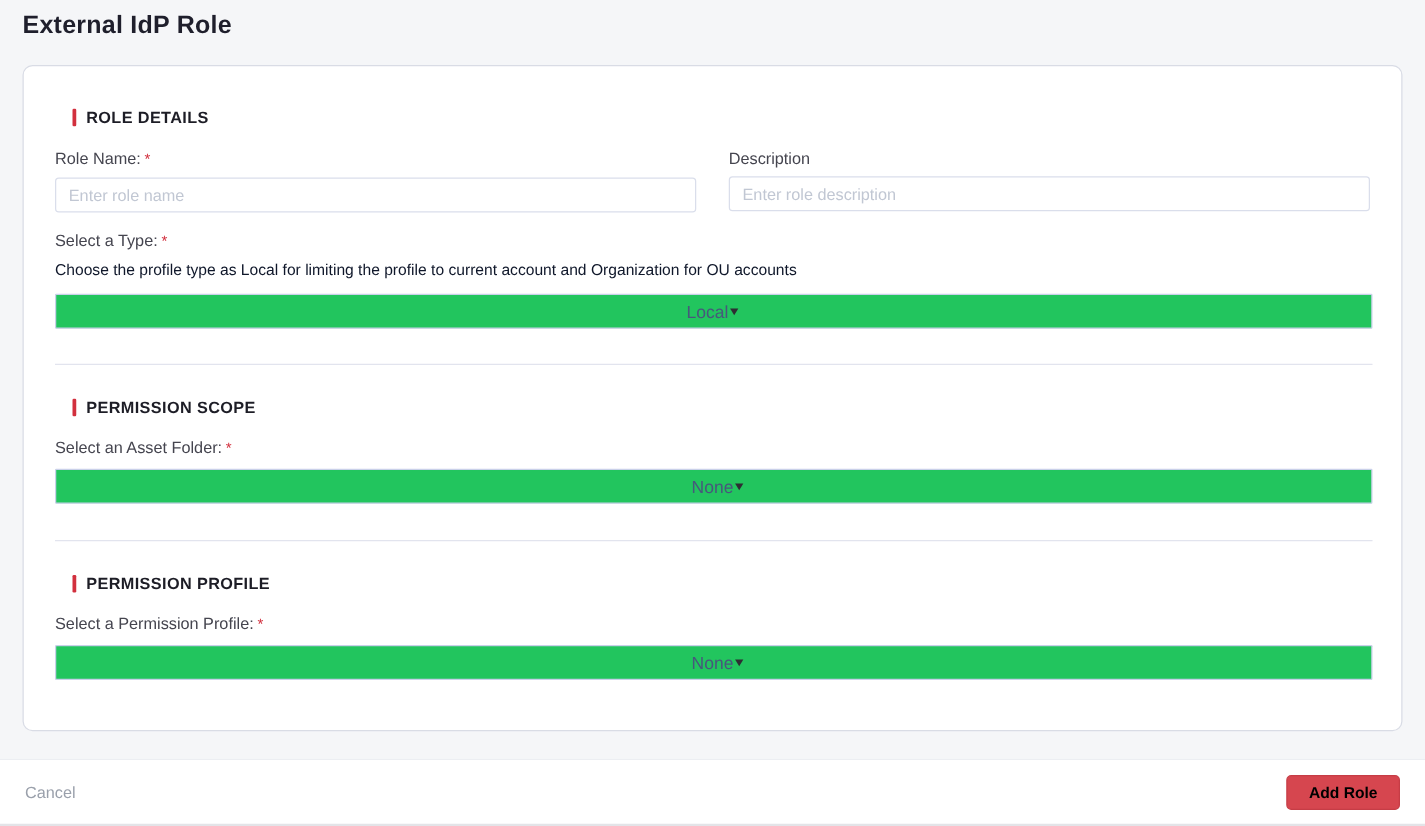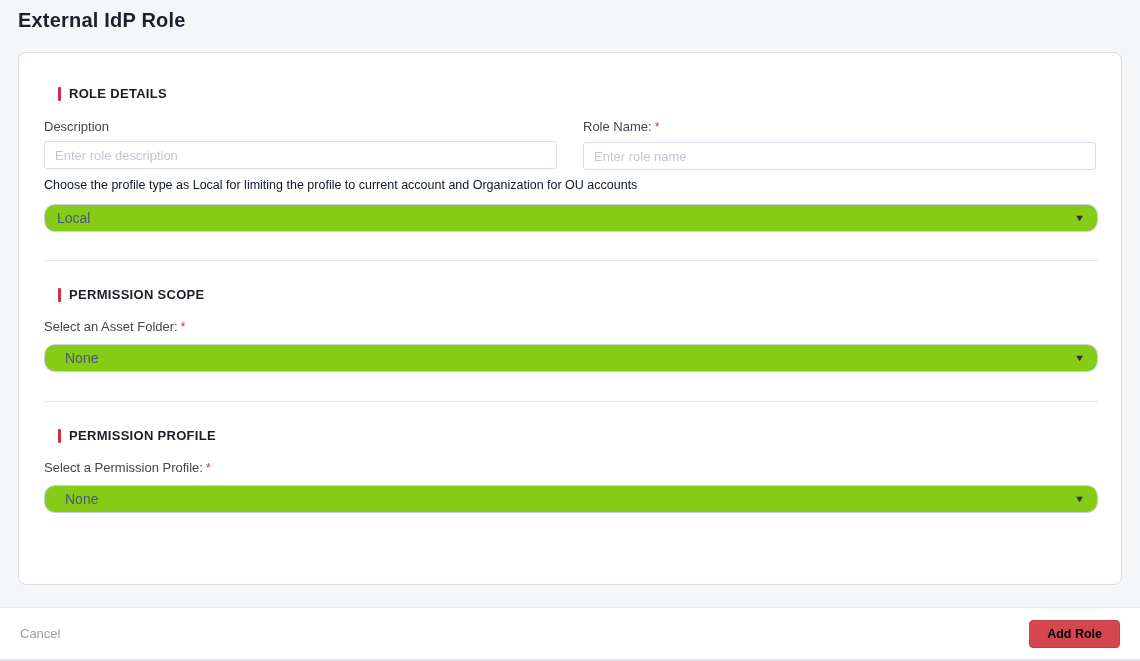--- a/index.html
+++ b/index.html
@@ -80,25 +80,25 @@
     font-size: 12.5px;
     line-height: 14px;
     color: #0f172a;
   }
 
   .select-box {
     margin-top: 12px;
     width: 1054px;
     height: 28px;
     border: 1px solid #c9d0e9;
-    border-radius: 11px;
-    background: #84cc16;
+    border-radius: 1px;
+    background: #22c55e;
     display: flex;
     align-items: center;
-    justify-content: space-between;
+    justify-content: center;
     padding: 0 13px 0 12px;
     cursor: pointer;
   }
   .select-value { font-size: 14px; color: #47587c; }
   .caret { font-size: 9px; color: #2e2e33; line-height: 1; transform: scaleX(1.25); }
 
   .divider {
     border: none;
     border-top: 1px solid #e2e4ee;
     margin-top: 28px;
@@ -150,31 +150,34 @@
 
   <div class="card">
 
     <div class="section-heading">
       <span class="accent-bar"></span>
       <span>ROLE DETAILS</span>
     </div>
 
     <div class="two-col">
       <div class="col">
-        <div class="field-label">Description</div>
-        <input type="text" class="text-input" placeholder="Enter role description" style="">
-      </div>
-      <div class="col">
         <div class="field-label">
           <span>Role Name:</span><span class="required-mark">*</span>
         </div>
         <input type="text" class="text-input" placeholder="Enter role name" style="">
       </div>
-    </div>
-
+      <div class="col">
+        <div class="field-label">Description</div>
+        <input type="text" class="text-input" placeholder="Enter role description" style="">
+      </div>
+    </div>
+
+    <div class="field-label type-label">
+      <span>Select a Type:</span><span class="required-mark">*</span>
+    </div>
     <div class="helper-text">Choose the profile type as Local for limiting the profile to current account and Organization for OU accounts</div>
 
     <div class="select-box">
       <span class="select-value">Local</span>
       <span class="caret">▼</span>
     </div>
 
     <hr class="divider">
 
     <div class="section-heading mt-sec">

